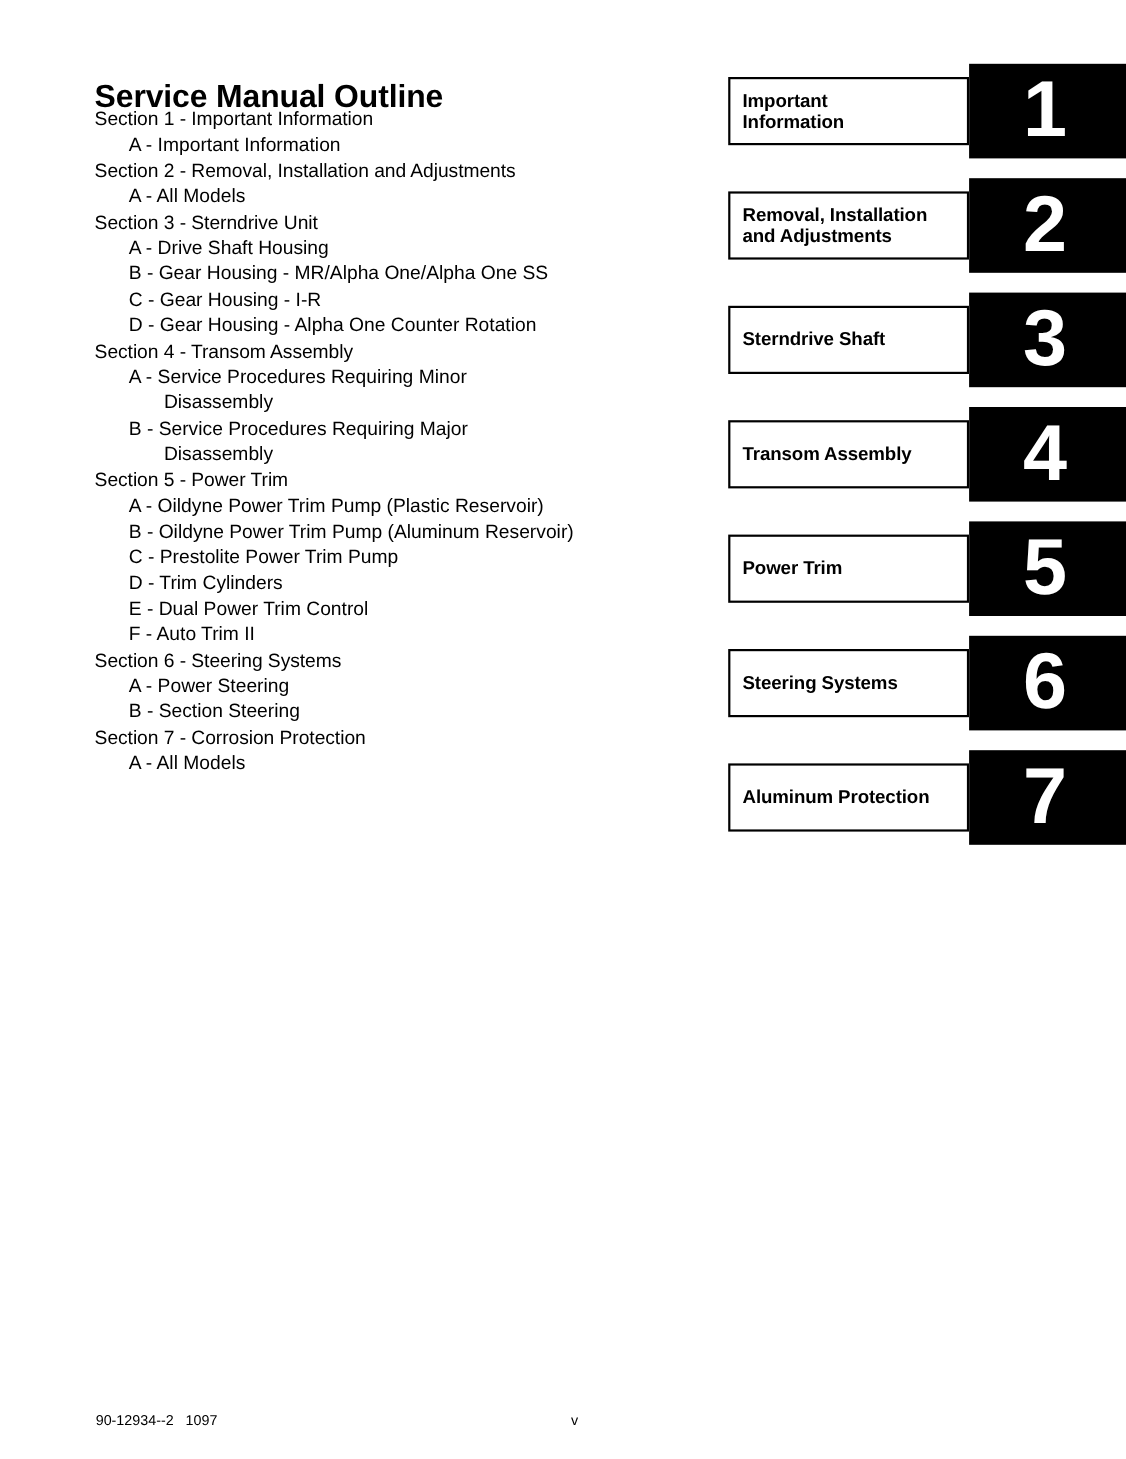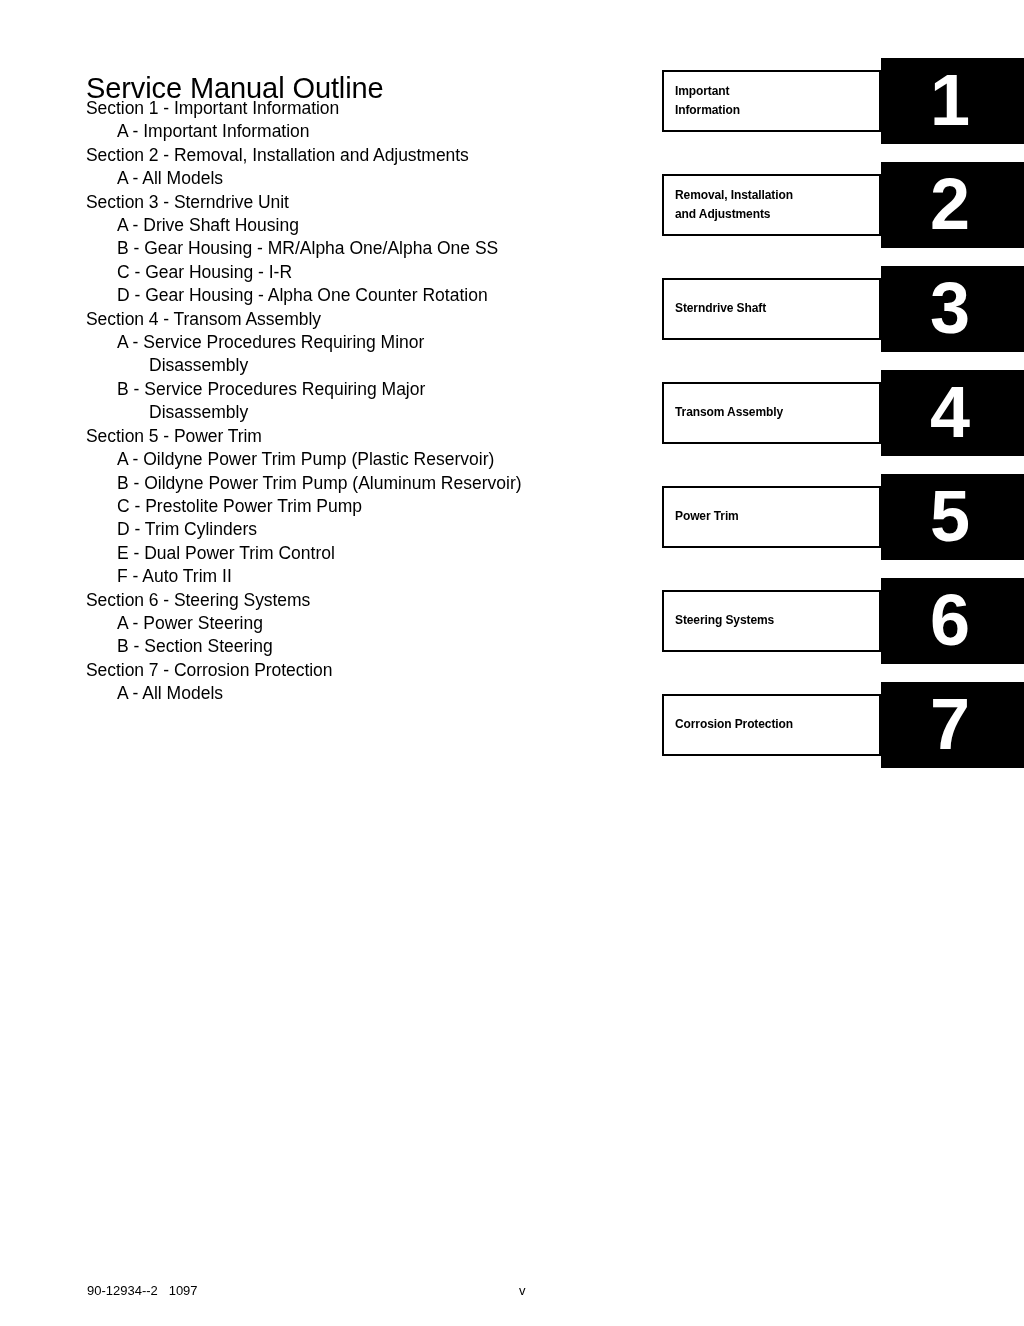--- a/index.html
+++ b/index.html
@@ -23,21 +23,21 @@
     inset: 0;
     background: #ffffff;
   }
 
   
   .doc-title {
     position: absolute;
     left: 86px;
     top: 52px;
     font-size: 29px;
-    font-weight: normal;
+    font-weight: bold;
     letter-spacing: -0.1px;
     line-height: 34px;
     white-space: nowrap;
   }
 
   
   .outline {
     position: absolute;
     left: 86px;
     top: 97px;
@@ -82,21 +82,21 @@
     box-sizing: border-box;
     border: 2px solid #000000;
     background: #ffffff;
     display: flex;
     align-items: center;
     z-index: 2;
   }
   .tab-label {
     padding-left: 11px;
     padding-right: 6px;
-    font-size: 12px;
+    font-size: 17px;
     font-weight: bold;
     line-height: 19.5px;
     letter-spacing: -0.1px;
     white-space: pre-line;
   }
   .tab-num-block {
     position: absolute;
     left: 221px;
     top: 0px;
     width: 143px;
@@ -227,21 +227,21 @@
         </div>
         <div class="tab-box">
           <span class="tab-label">Steering Systems</span>
         </div>
       </div>
       <div class="tab">
         <div class="tab-num-block">
           <span class="tab-num">7</span>
         </div>
         <div class="tab-box">
-          <span class="tab-label">Corrosion Protection</span>
+          <span class="tab-label">Aluminum Protection</span>
         </div>
       </div>
     </div>
 
   <div class="footer">
     <span class="footer-code">90-12934--2   1097</span>
     <span class="footer-page">v</span>
   </div>
 
 </div>

